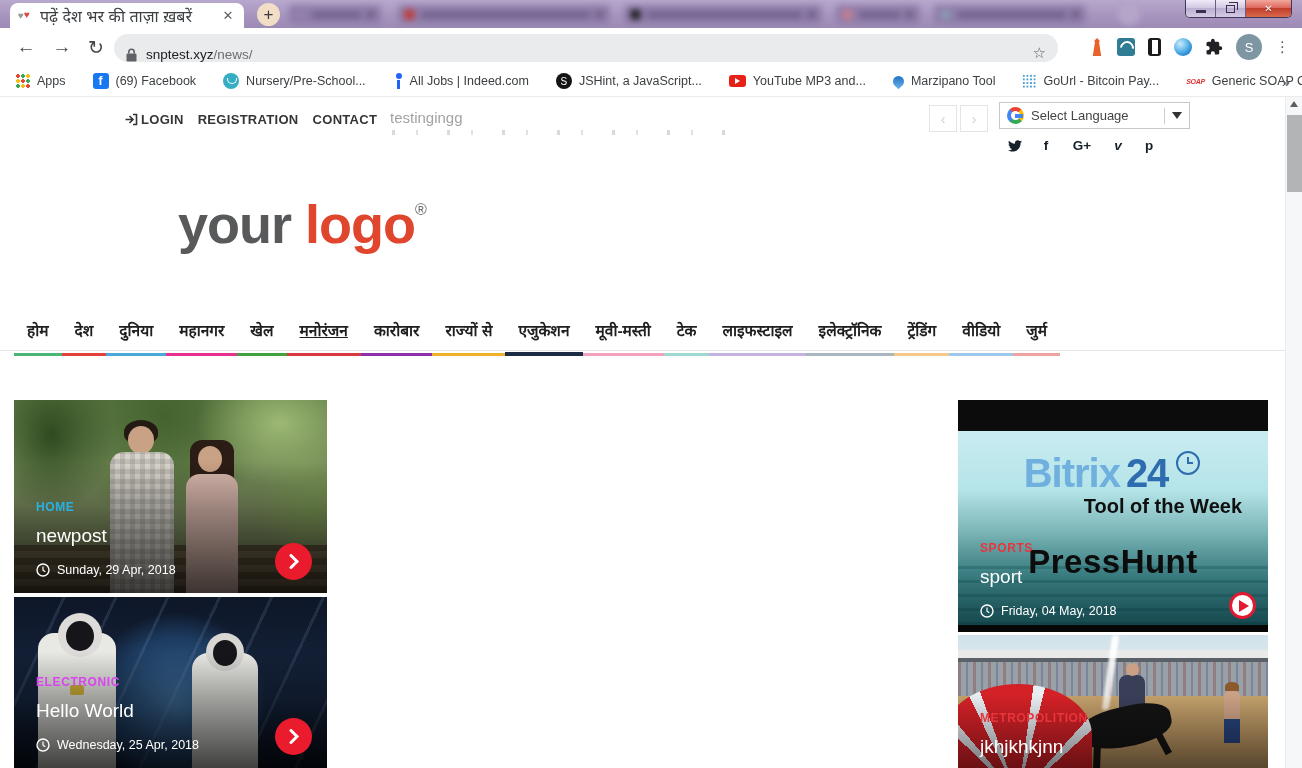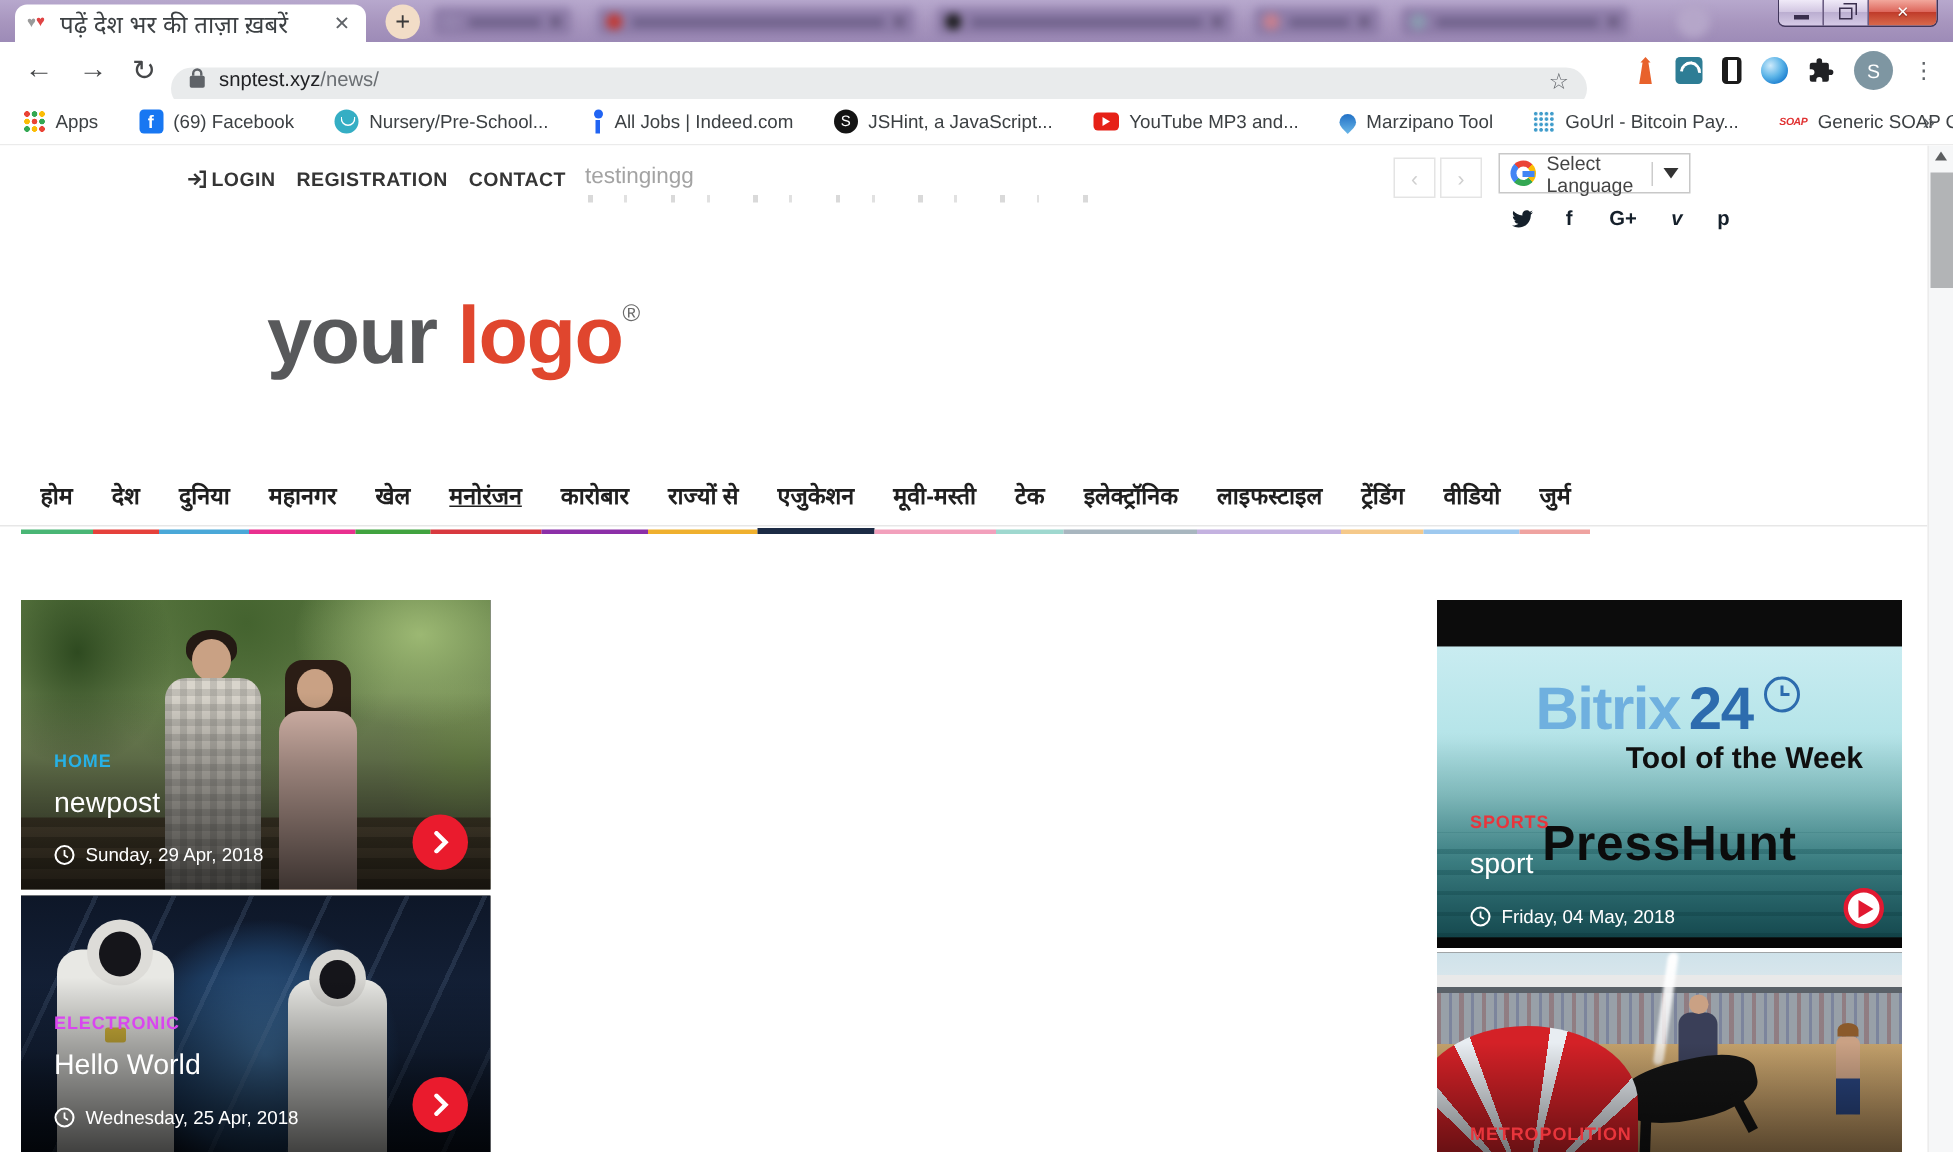--- a/index.html
+++ b/index.html
@@ -37,22 +37,22 @@
     font-size:10px; font-weight:bold; text-shadow:0 1px 1px rgba(0,0,0,.4); }
   .minus { display:block; width:10px; height:3px; background:#3a2f4e; margin-top:6px; }
   .sq { position:relative; display:block; width:9px; height:8px; border:1px solid #3a2f4e; }
   .sq::before { content:''; position:absolute; left:2px; top:-4px; width:8px; height:7px;
     border:1px solid #3a2f4e; border-bottom:none; border-left:none; }
 
   
   .toolbar { position:absolute; left:0; top:28px; width:1302px; height:38px; background:#fff; }
   .navbtn { position:absolute; top:7px; width:24px; height:24px; color:#454749; font-size:19px;
     display:flex; align-items:center; justify-content:center; }
-  .omnibox { position:absolute; left:114px; top:17px; width:944px; height:28px; background:#e9ebec;
-    border-radius:14px; display:flex; align-items:flex-start; padding:0 12px; }
+  .omnibox { position:absolute; left:114px; top:6px; width:944px; height:28px; background:#e9ebec;
+    border-radius:14px; display:flex; align-items:flex-end; padding:0 12px; }
   .lock-icon { margin-right:9px; flex:0 0 auto; }
   .url-host { font-size:13.5px; color:#202124; }
   .url-path { font-size:13.5px; color:#6b6f73; }
   .star { margin-left:auto; font-size:15px; color:#5f6368; }
   .extrow { position:absolute; right:12px; top:0; height:38px; display:flex; align-items:center; gap:13px; }
   .ic-lighthouse { width:14px; height:18px; background:#e8622c;
     clip-path:polygon(50% 0,74% 20%,64% 20%,80% 100%,20% 100%,36% 20%,26% 20%); }
   .ic-wave { position:relative; width:18px; height:18px; background:#2e7d95; border-radius:3px; }
   .ic-wave::after { content:''; position:absolute; left:3px; top:3px; width:10px; height:10px;
     border:2px solid #fff; border-radius:50%; border-left-color:transparent; border-bottom-color:transparent;
@@ -113,21 +113,21 @@
   .site-topbar { position:absolute; left:0; top:0; width:1285px; height:70px; background:#fff; }
   .topmenu { position:absolute; left:125px; top:15px; display:flex; align-items:center; gap:14px;
     font-size:13px; font-weight:bold; color:#353535; letter-spacing:.3px; }
   .topmenu .item { display:flex; align-items:center; gap:3px; }
   .ticker { position:absolute; left:390px; top:12px; font-size:15px; color:#a3a3a3; }
   .ticker-clip { position:absolute; left:392px; top:33px; width:345px; height:5px; opacity:.7;
     background:repeating-linear-gradient(90deg,#c9c9c9 0 3px,transparent 3px 24px,#d4d4d4 24px 26px,transparent 26px 55px); }
   .car-arrows { position:absolute; left:929px; top:8px; display:flex; gap:3px; }
   .car-arrows .ar { width:28px; height:27px; border:1px solid #e4e4e4; color:#cfcfcf; font-size:14px;
     display:flex; align-items:center; justify-content:center; }
-  .translate { position:absolute; left:999px; top:5px; width:128px; height:27px; background:#fff;
+  .translate { position:absolute; left:999px; top:5px; width:191px; height:27px; background:#fff;
     border:1px solid #c8c8c8; display:flex; align-items:center; padding:0 7px; gap:7px; }
   .gmark { position:relative; width:17px; height:17px; border-radius:50%;
     background:conic-gradient(from -45deg,#ea4335 0 90deg,#fbbc05 0 180deg,#34a853 0 270deg,#4285f4 0 360deg); }
   .gmark::before { content:''; position:absolute; left:4px; top:4px; width:9px; height:9px; border-radius:50%; background:#fff; }
   .gmark::after { content:''; position:absolute; left:8px; top:7px; width:8px; height:3.5px; background:#4285f4; }
   .translate .lbl { font-size:13px; color:#444; flex:1; }
   .translate .sep { width:1px; height:16px; background:#ccc; }
   .translate .caret { width:0; height:0; border-left:5px solid transparent; border-right:5px solid transparent;
     border-top:7px solid #333; }
   .socials { position:absolute; left:1008px; top:41px; display:flex; align-items:center; gap:17px; }
@@ -394,22 +394,22 @@
     <a href="#" style="border-bottom-color: rgb(229, 65, 59);">देश</a>
     <a href="#" style="border-bottom-color: rgb(74, 168, 216);">दुनिया</a>
     <a href="#" style="border-bottom-color: rgb(233, 48, 143);">महानगर</a>
     <a href="#" style="border-bottom-color: rgb(65, 163, 63);">खेल</a>
     <a href="#" style="border-bottom-color: rgb(216, 57, 63); text-decoration: underline;">मनोरंजन</a>
     <a href="#" style="border-bottom-color: rgb(140, 47, 168);">कारोबार</a>
     <a href="#" style="border-bottom-color: rgb(239, 176, 46);">राज्यों से</a>
     <a href="#" class="active" style="border-bottom-color: rgb(28, 43, 69);">एजुकेशन</a>
     <a href="#" style="border-bottom-color: rgb(242, 160, 188);">मूवी-मस्ती</a>
     <a href="#" style="border-bottom-color: rgb(159, 216, 207);">टेक</a>
+    <a href="#" style="border-bottom-color: rgb(196, 178, 224);">लाइफस्टाइल</a>
     <a href="#" style="border-bottom-color: rgb(168, 182, 191);">इलेक्ट्रॉनिक</a>
-    <a href="#" style="border-bottom-color: rgb(196, 178, 224);">लाइफस्टाइल</a>
     <a href="#" style="border-bottom-color: rgb(245, 201, 138);">ट्रेंडिंग</a>
     <a href="#" style="border-bottom-color: rgb(158, 201, 239);">वीडियो</a>
     <a href="#" style="border-bottom-color: rgb(239, 163, 160);">जुर्म</a>
   </nav>
   <div class="nav-rule"></div>
 
   <div class="cards">
 
     <div class="card" style="left:14px;top:0;width:313px;height:193px">
       <div class="art art-couple">
@@ -512,20 +512,21 @@
         <div class="stand"></div>
         <div class="smoke"></div>
         <div class="rider"></div>
         <div class="bull"></div>
         <div class="tent"></div>
         <div class="bystander"></div>
       </div>
       <div class="shade" style="background:linear-gradient(to top,rgba(0,0,0,.5),rgba(0,0,0,0) 55%)"></div>
       <div class="meta" style="bottom:-6px">
         <div class="cat" style="color: rgb(232, 53, 60);">METROPOLITION</div>
+        <div class="ttl">jkhjkhkjnn</div>
       </div>
     </div>
 
   </div>
 
   <div class="scrollbar">
     <div class="sb-up"></div>
     <div class="sb-thumb"></div>
   </div>
 

